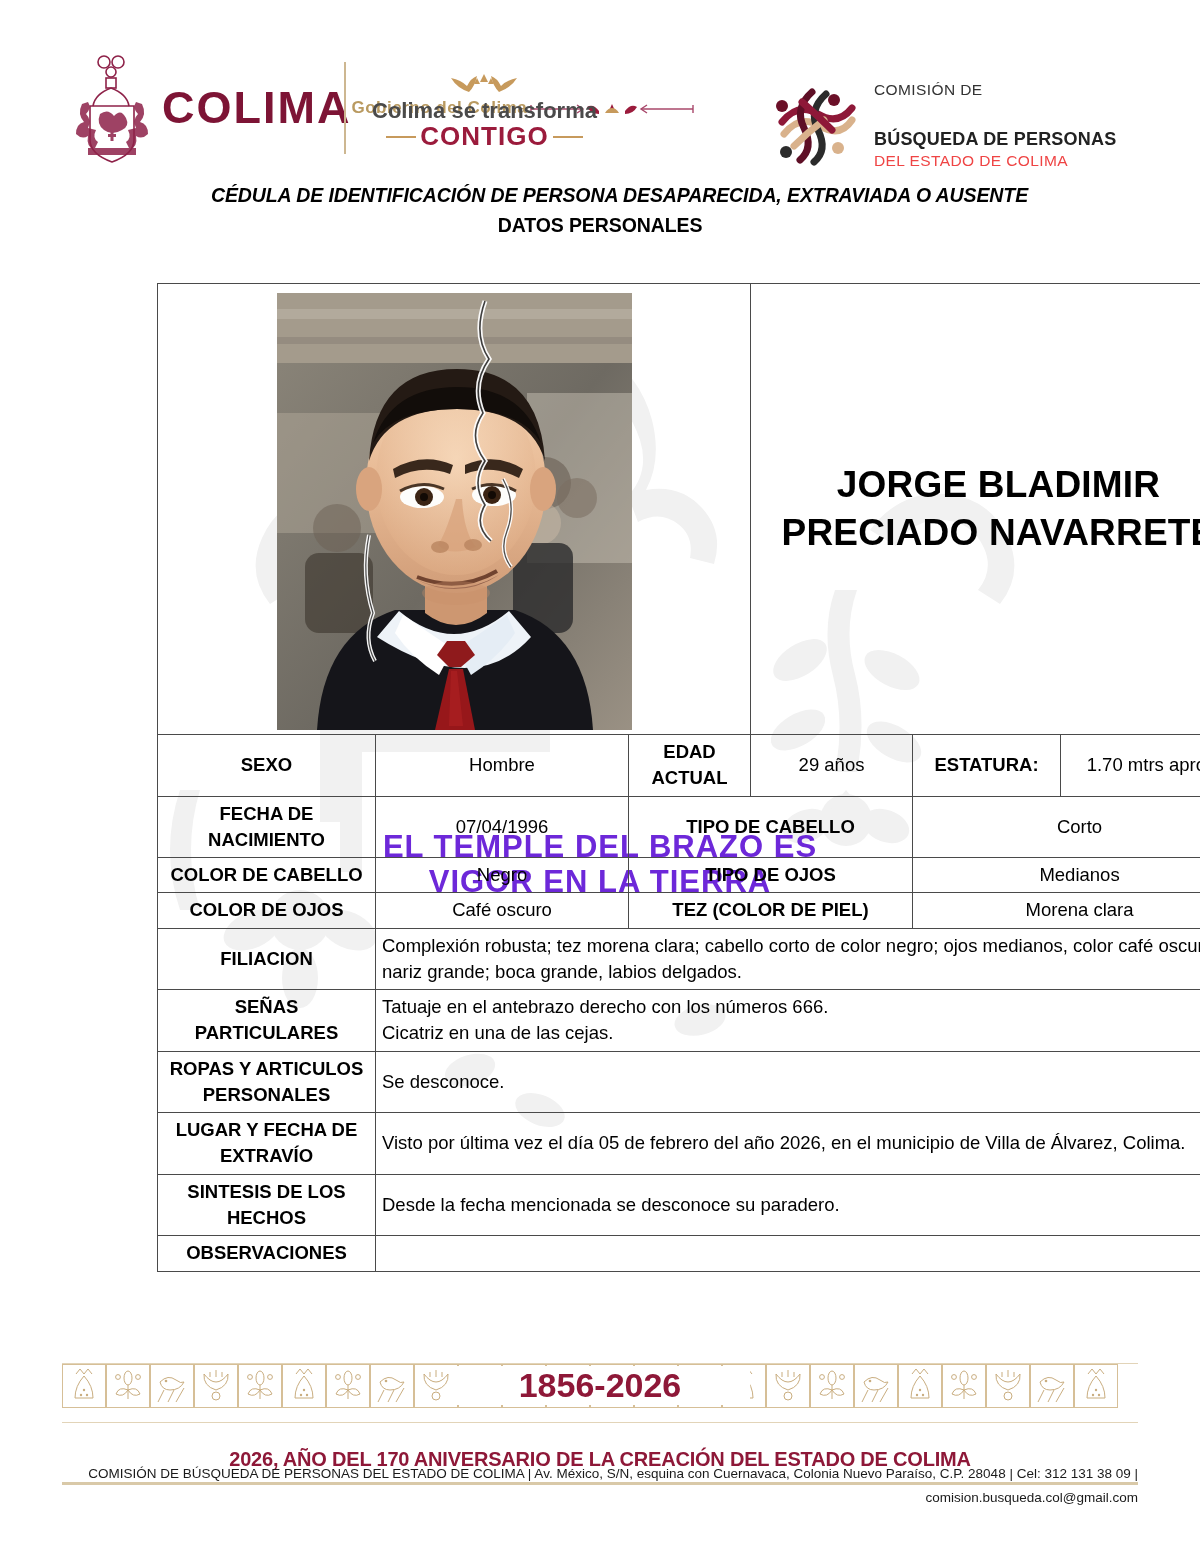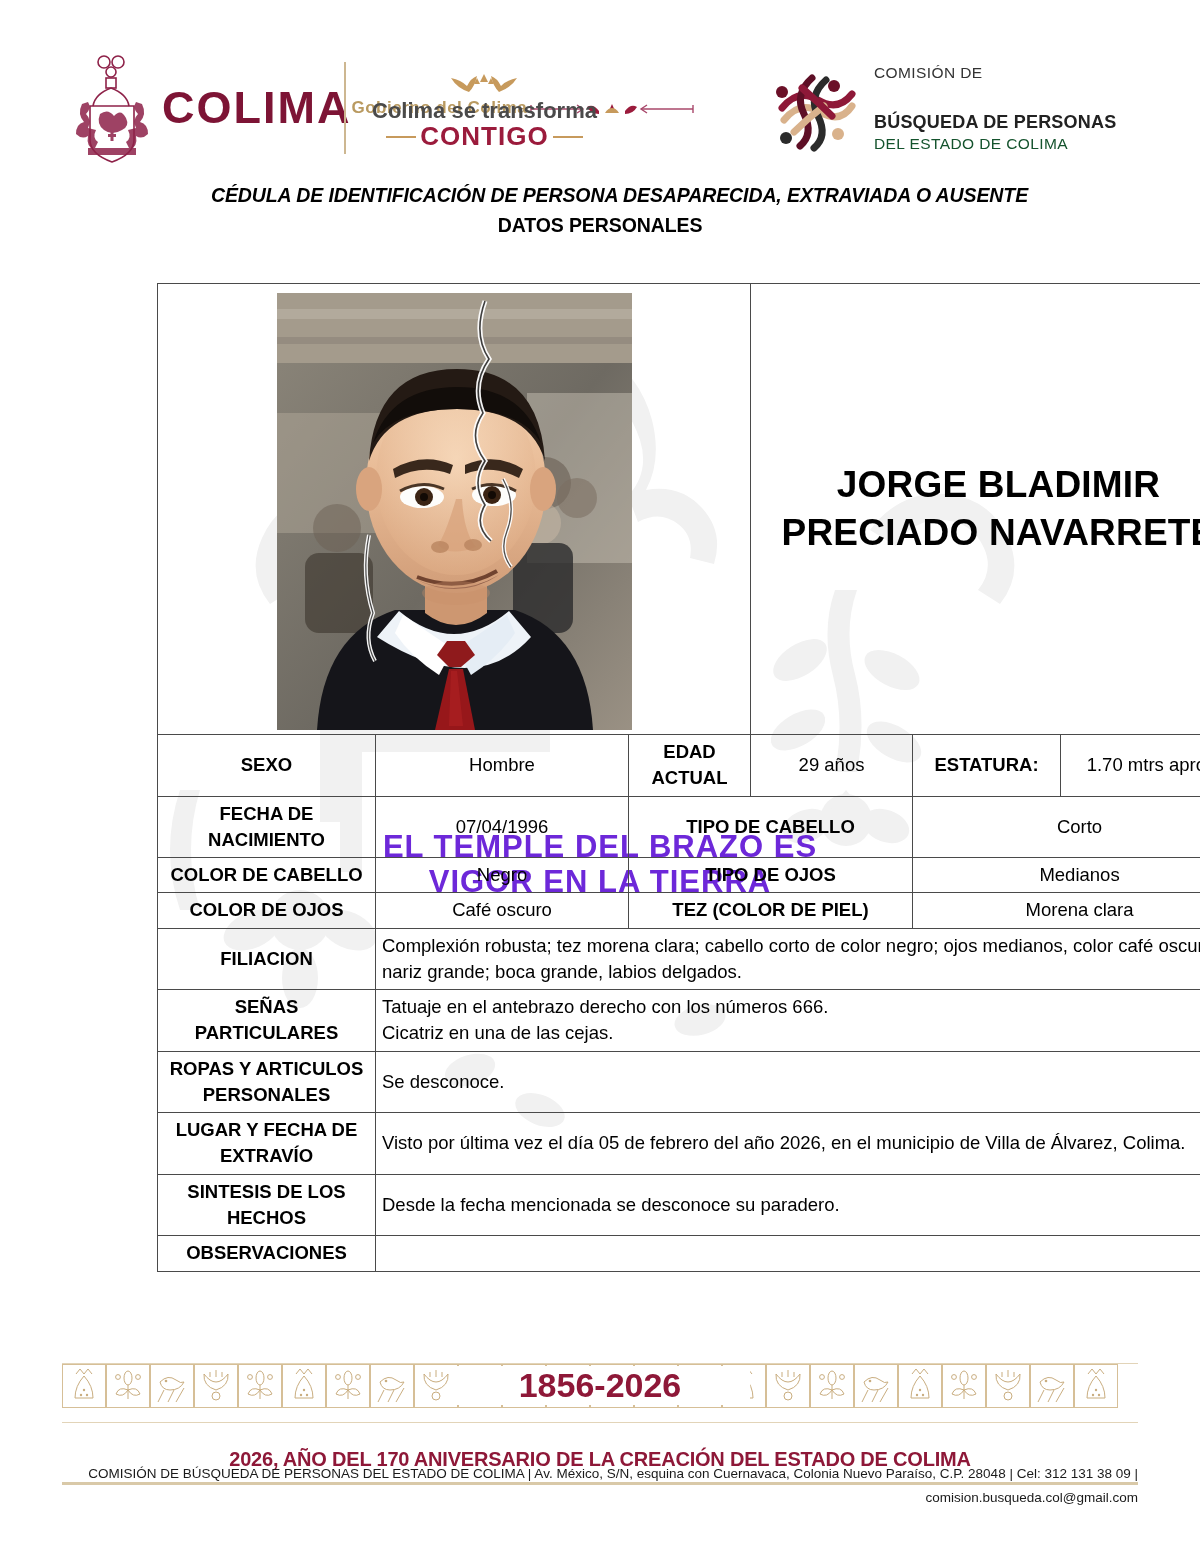--- a/index.html
+++ b/index.html
@@ -70,28 +70,28 @@
   .transforma-line2 {
     font-size: 26px; font-weight: bold;
     color: #9b1b3c;
     letter-spacing: 1px;
     line-height: 1.05;
   }
   .cont-dash { height: 2px; width: 30px; background: #c79a5c; }
 
   .logo-comision {
     position: absolute;
-    left: 772px; top: 63px;
-    display: flex; align-items: flex-end;
+    left: 772px; top: 80px;
+    display: flex; align-items: center;
   }
   .comision-mark { width: 88px; height: 86px; flex: 0 0 auto; }
   .comision-text { margin-left: 14px; }
   .cm-l1 { font-size: 15.5px; color: #333; letter-spacing: 0.4px; line-height: 1.28; }
   .cm-l2 { font-size: 18px; font-weight: bold; color: #222; letter-spacing: 0.2px; line-height: 1.28; margin-top: 28px; }
-  .cm-l3 { font-size: 15.5px; color: #14532d; letter-spacing: 0.4px; line-height: 1.28; }
+  .cm-l3 { font-size: 15.5px; color: #ef4444; letter-spacing: 0.4px; line-height: 1.28; }
 
   
   .doc-title {
     width: 900px;
     margin: 6px auto 0;
     text-align: center;
     font-size: 19.5px;
     font-weight: bold;
     line-height: 1.52;
     letter-spacing: -0.1px;

